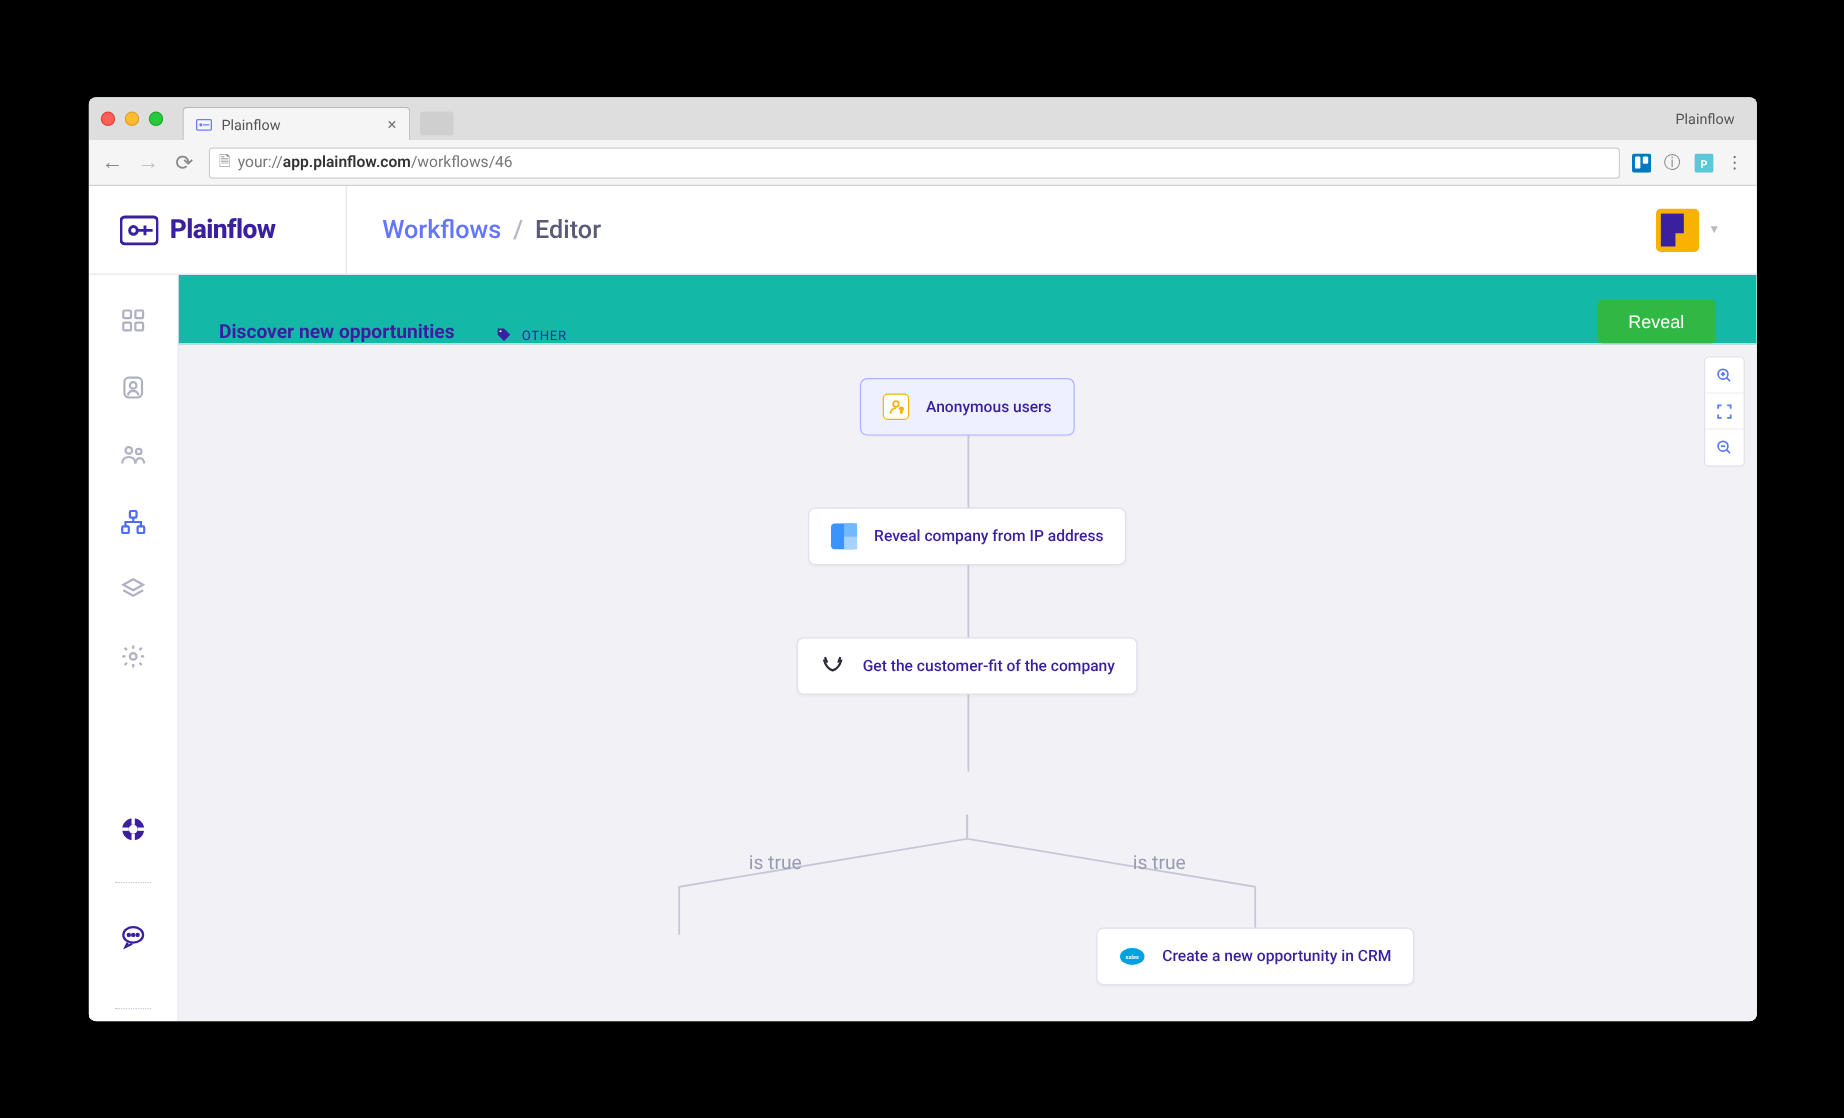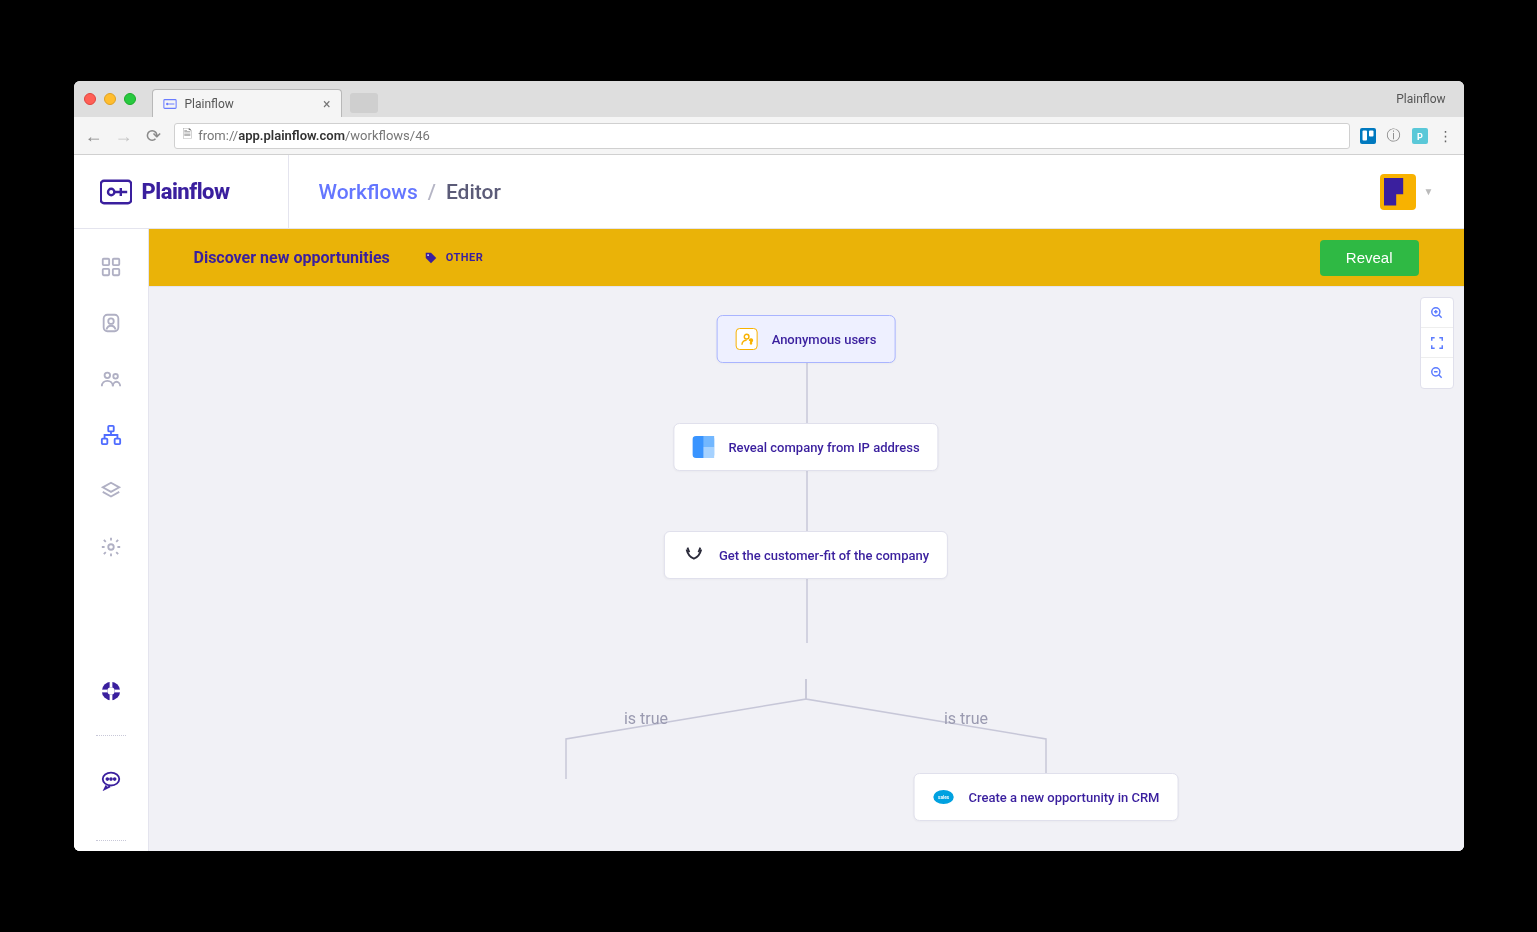--- a/index.html
+++ b/index.html
@@ -173,33 +173,33 @@
   .side-item svg { width: 22px; height: 22px; }
   .side-sep {
     width: 30px; height: 0;
     border-top: 1px dotted #c8c8d8;
     margin: 6px 0;
   }
 
   .main { flex:1; display:flex; flex-direction:column; background:#f1f1f6; position:relative; }
   .main-header {
     height: 58px;
-    background: #eab308;
+    background: #14b8a6;
     border-bottom: 1px solid #e4e4ee;
     display: flex;
-    align-items: center;
-    padding: 0 45px;
+    align-items: flex-end;
+    padding: 0 34px;
   }
   .wf-title { color: #3a1f9e; font-weight: 700; font-size: 16px; }
   .wf-tag {
     margin-left: 34px;
     display: flex; align-items: center; gap: 8px;
     color: #3a1f9e;
     font-size: 11px;
-    font-weight: 700;
+    font-weight: 400;
     letter-spacing: 0.5px;
   }
   .start-btn {
     margin-left: auto;
     background: #2fb944;
     color: #fff;
     border: none;
     border-radius: 4px;
     height: 36px;
     padding: 0 26px;
@@ -298,21 +298,21 @@
     <div class="chrome-profile">Plainflow</div>
   </div>
 
   <div class="chrome-toolbar">
     <span class="nav-arrow">←</span>
     <span class="nav-arrow disabled">→</span>
     <span class="nav-arrow">⟳</span>
     <div class="url-bar">
       <span class="url-secure">🗎</span>
       <span>
-        <span style="color:#777">from://</span><span class="url-host"><b>app.plainflow.com</b></span><span class="url-path">/workflows/46</span>
+        <span style="color:#777">your://</span><span class="url-host"><b>app.plainflow.com</b></span><span class="url-path">/workflows/46</span>
       </span>
     </div>
     <div class="ext-icons">
       <span class="ext-icon">
         <svg viewBox="0 0 16 16">
             <rect width="16" height="16" rx="2" fill="#0079bf"></rect>
             <rect x="2.5" y="2.5" width="4.5" height="10" rx="1" fill="#fff"></rect>
             <rect x="9" y="2.5" width="4.5" height="6" rx="1" fill="#fff"></rect>
           </svg>
       </span>

